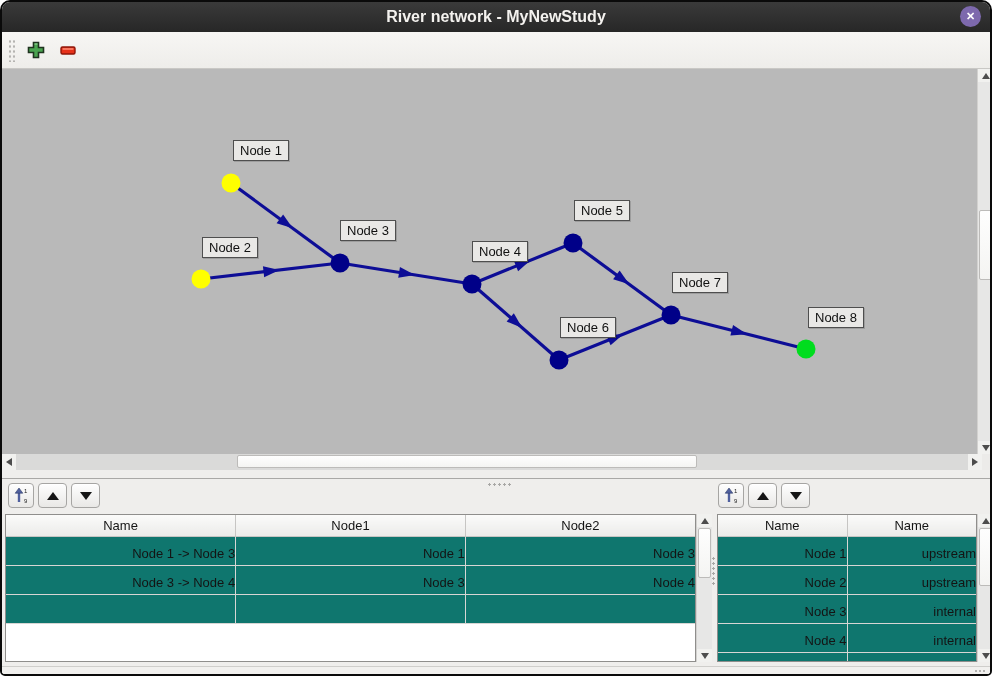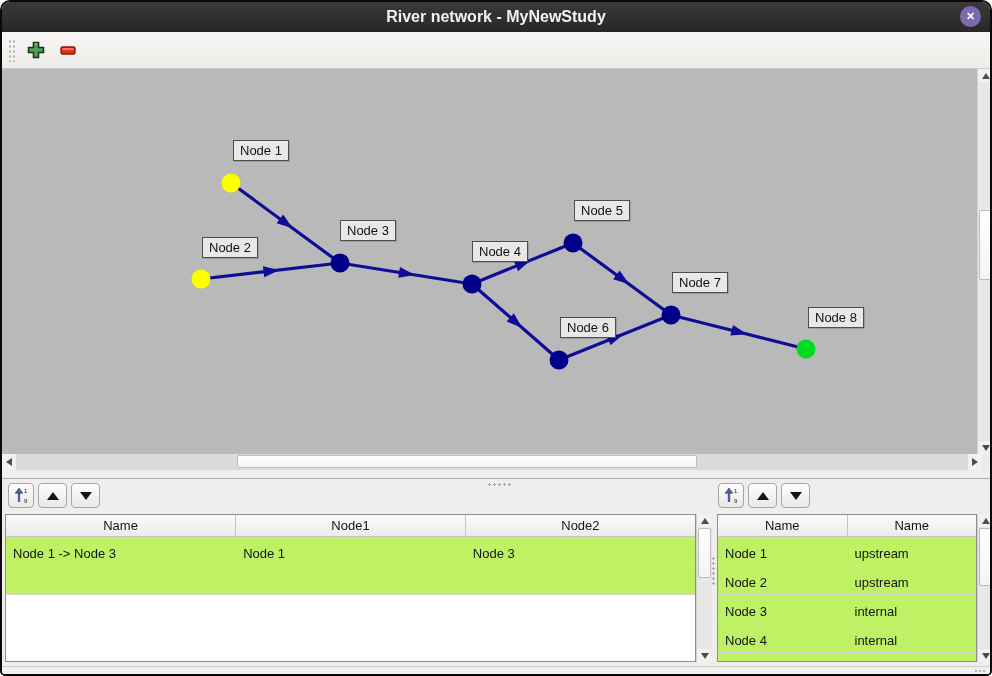--- a/index.html
+++ b/index.html
@@ -85,21 +85,21 @@
   .btri-down{width:0;height:0;border-left:6px solid transparent;border-right:6px solid transparent;border-top:8px solid #151515;}
   
   .tbl-wrap{position:absolute;top:35px;height:148px;overflow:hidden;background:#fff;border:1px solid #8f8e8c;}
   table{border-collapse:collapse;table-layout:fixed;width:100%;font-size:13px;color:#141414;}
   th{
     height:21px;font-weight:normal;text-align:center;font-size:13px;
     background:linear-gradient(#fbfbfa,#ebebe9);
     border:1px solid #c6c5c3;border-top:none;
   }
   th:first-child{border-left:none;} th:last-child{border-right:none;}
-  td{height:29px;border:1px solid #d7d6d4;padding:6px 0 0 7px;text-align:left;background:#bef264;}
+  td{height:29px;border:1px solid #d7d6d4;padding:6px 0 0 7px;text-align:right;background:#0f766e;}
   td:first-child{border-left:none;} td:last-child{border-right:none;}
   
   .statusbar{
     position:absolute;left:0;top:187px;width:100%;height:17px;
     background:#f1f0ee;border-top:1px solid #cfcecb;
   }
   .resize-grip{
     position:absolute;right:4px;bottom:2px;width:12px;height:12px;
     background-image:radial-gradient(circle,#b3b2b0 1px,transparent 1.3px);
     background-size:4px 4px;cursor:nwse-resize;
@@ -226,20 +226,25 @@
               <th>Node2</th>
             </tr>
           </thead>
         <tbody>
             <tr>
               <td>Node 1 -&gt; Node 3</td>
               <td>Node 1</td>
               <td>Node 3</td>
             </tr>
             <tr>
+              <td>Node 3 -&gt; Node 4</td>
+              <td>Node 3</td>
+              <td>Node 4</td>
+            </tr>
+            <tr>
               <td></td>
               <td></td>
               <td></td>
             </tr>
           </tbody>
       </table>
     </div>
     <div class="vscroll" style="left:694px;top:35px;height:148px;">
       <span class="sb-btn" style="top:0;">
           <span class="tri-up"></span>

